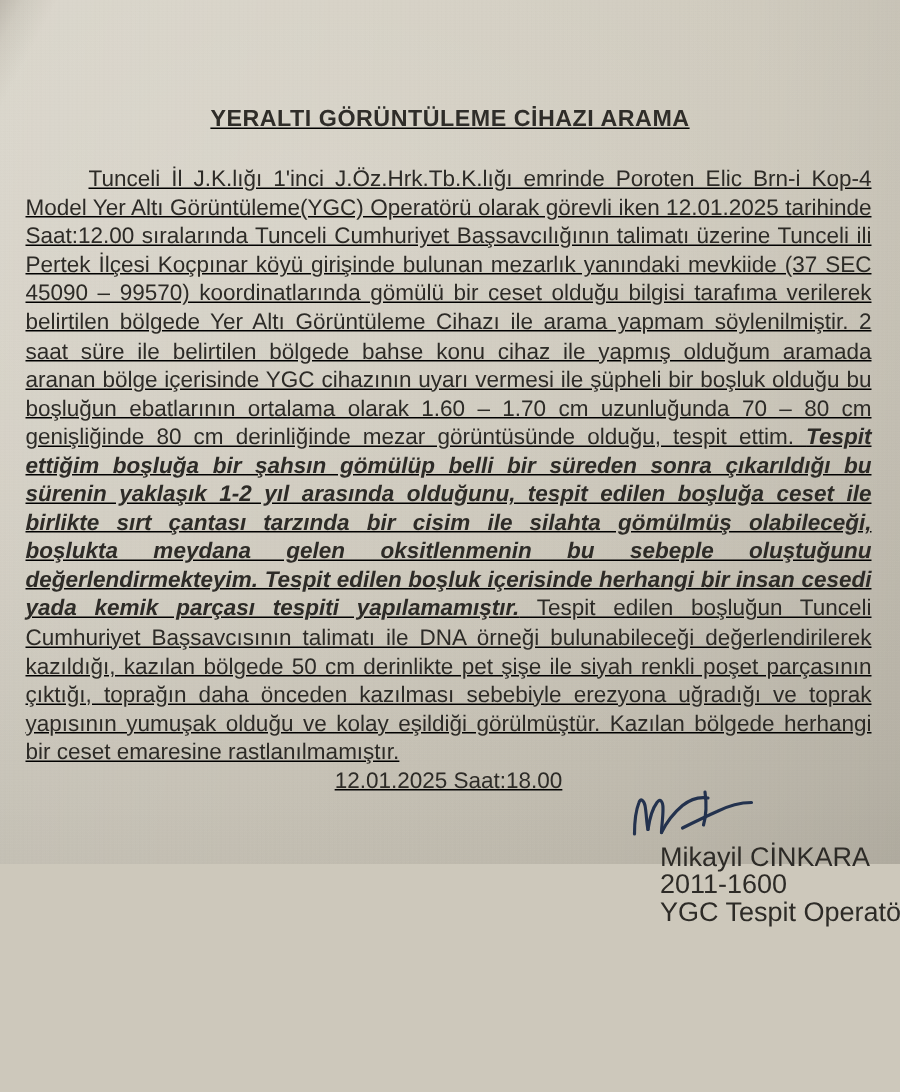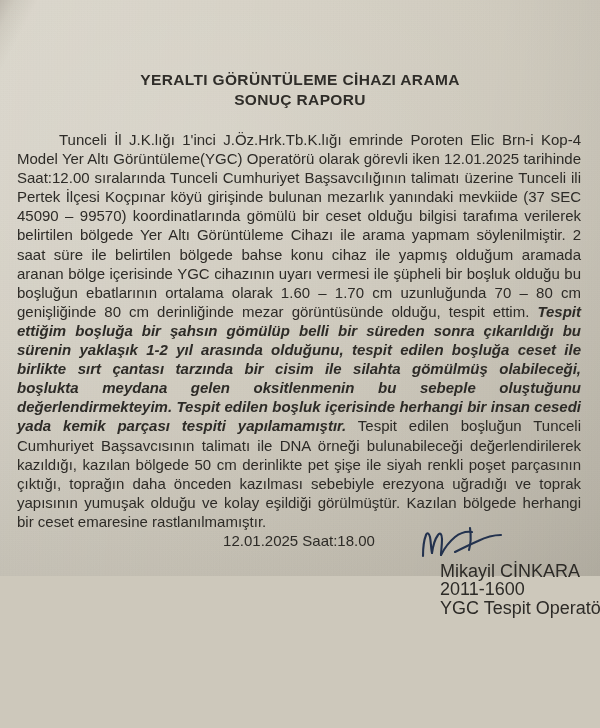--- a/index.html
+++ b/index.html
@@ -30,20 +30,21 @@
         rgba(255,255,255,0.16) 0%,
         rgba(255,255,255,0.05) 38%,
         rgba(0,0,0,0.015) 72%,
         rgba(0,0,0,0.055) 100%),
       linear-gradient(180deg,
         #d2cdc0 0%,
         #d0cbbe 26%,
         #cdc8bb 58%,
         #c9c4b7 100%);
     filter: saturate(0.97);
+    text-decoration: underline;
   }
   
   #grain {
     position: absolute;
     inset: 0;
     pointer-events: none;
     opacity: 0.32;
     background-image:
       repeating-linear-gradient(0deg,
         rgba(0,0,0,0.018) 0px, rgba(0,0,0,0.018) 1px,
@@ -137,21 +138,20 @@
 <body>
 
 <div id="paper">
   <div id="grain"></div>
   <div id="vignette"></div>
 
   <div id="content">
 
     <div class="title-block">
       <div class="title-line">YERALTI GÖRÜNTÜLEME CİHAZI ARAMA</div>
-      <div class="title-line">SONUÇ RAPORU</div>
     </div>
 
     <div class="body-block">
       <p><span class="indent"></span><span>Tunceli İl J.K.lığı 1'inci J.Öz.Hrk.Tb.K.lığı emrinde Poroten Elic Brn-i Kop-4 Model Yer Altı Görüntüleme(YGC) Operatörü olarak görevli iken 12.01.2025 tarihinde Saat:12.00 sıralarında Tunceli Cumhuriyet Başsavcılığının talimatı üzerine Tunceli ili Pertek İlçesi Koçpınar köyü girişinde bulunan mezarlık yanındaki mevkiide (37 SEC 45090 – 99570) koordinatlarında gömülü bir ceset olduğu bilgisi tarafıma verilerek belirtilen bölgede Yer Altı Görüntüleme Cihazı ile arama yapmam söylenilmiştir. 2 saat süre ile belirtilen bölgede bahse konu cihaz ile yapmış olduğum aramada aranan bölge içerisinde YGC cihazının uyarı vermesi ile şüpheli bir boşluk olduğu bu boşluğun ebatlarının ortalama olarak 1.60 – 1.70 cm uzunluğunda 70 – 80 cm genişliğinde 80 cm derinliğinde mezar görüntüsünde olduğu, tespit ettim. </span><span class="emph">Tespit ettiğim boşluğa bir şahsın gömülüp belli bir süreden sonra çıkarıldığı bu sürenin yaklaşık 1-2 yıl arasında olduğunu, tespit edilen boşluğa ceset ile birlikte sırt çantası tarzında bir cisim ile silahta gömülmüş olabileceği, boşlukta meydana gelen oksitlenmenin bu sebeple oluştuğunu değerlendirmekteyim. Tespit edilen boşluk içerisinde herhangi bir insan cesedi yada kemik parçası tespiti yapılamamıştır.</span><span> Tespit edilen boşluğun Tunceli Cumhuriyet Başsavcısının talimatı ile DNA örneği bulunabileceği değerlendirilerek kazıldığı, kazılan bölgede 50 cm derinlikte pet şişe ile siyah renkli poşet parçasının çıktığı, toprağın daha önceden kazılması sebebiyle erezyona uğradığı ve toprak yapısının yumuşak olduğu ve kolay eşildiği görülmüştür. Kazılan bölgede herhangi bir ceset emaresine rastlanılmamıştır.</span></p>
       <div class="closing-date">12.01.2025 Saat:18.00</div>
     </div>
 
     <div class="signature-block">
       <div class="sign-mark">
         <svg width="120" height="42" viewBox="0 0 120 42" aria-hidden="true">

